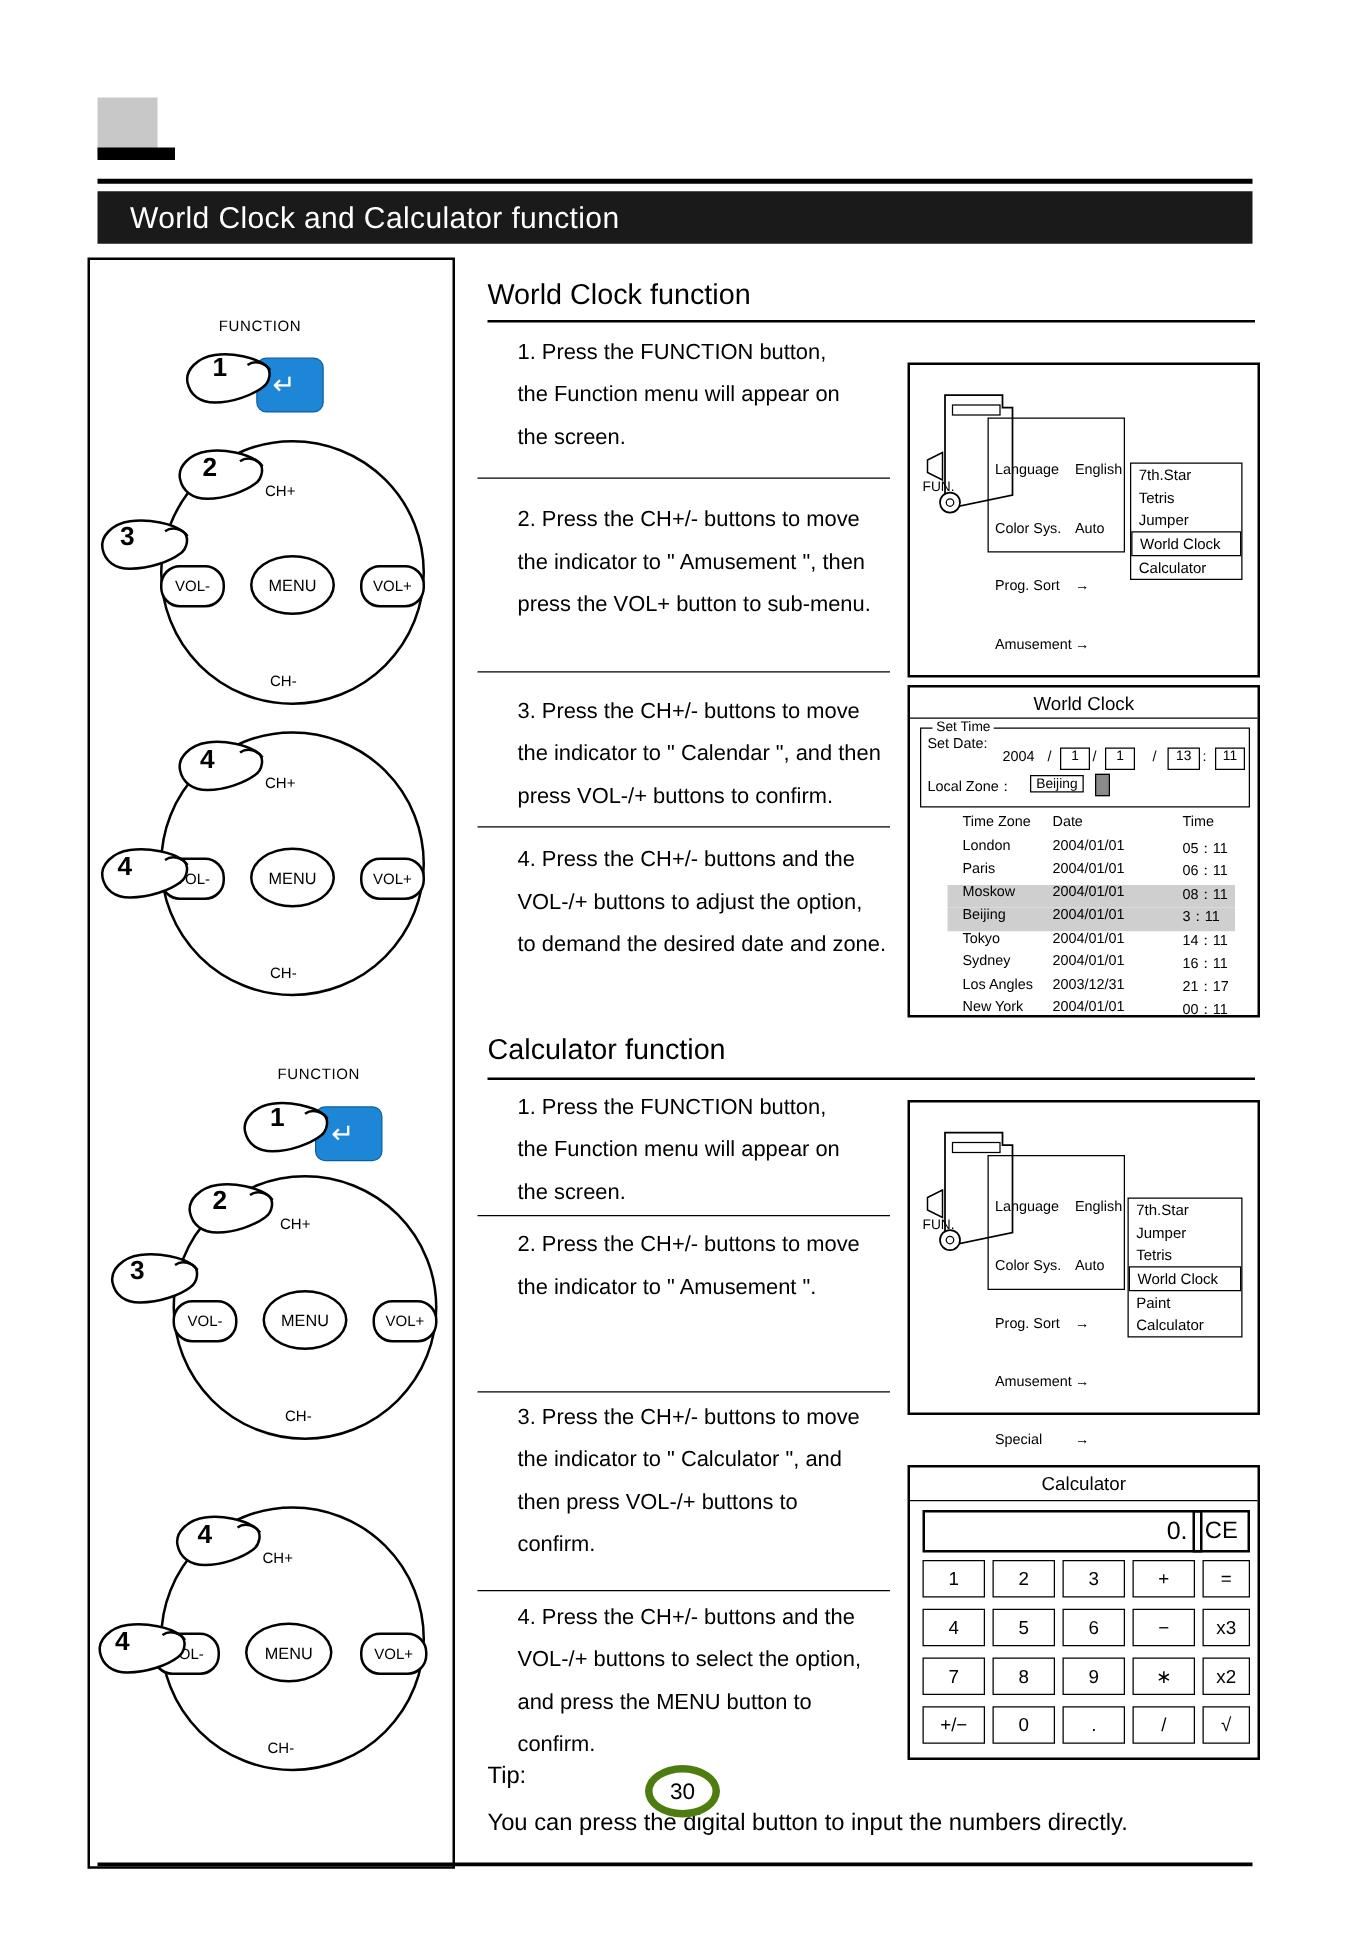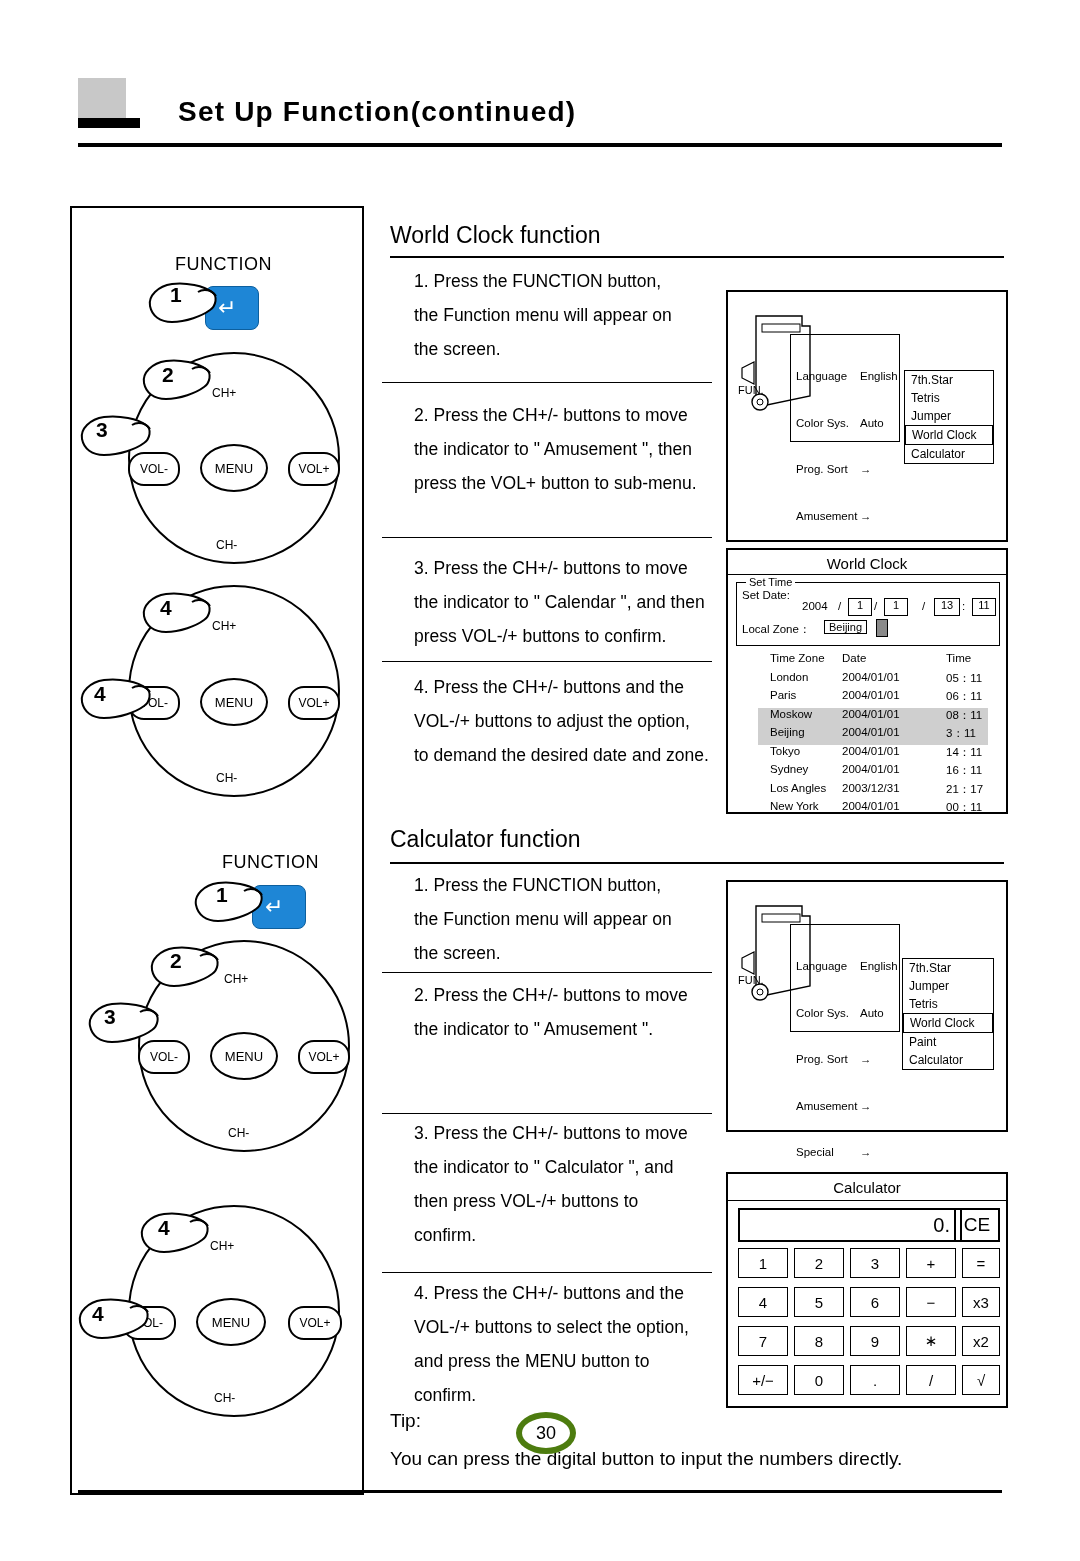--- a/index.html
+++ b/index.html
@@ -26,21 +26,21 @@
 
   
   .left-box{position:absolute;left:70px;top:206px;width:290px;height:1285px;border:2px solid #000;}
   .ring{position:absolute;border:2px solid #000;border-radius:50%;}
   .ctr{position:absolute;border:2px solid #000;border-radius:50%;display:flex;align-items:center;justify-content:center;font-size:13px;}
   .pill{position:absolute;border:2px solid #000;border-radius:16px;display:flex;align-items:center;justify-content:center;font-size:12px;background:#fff;}
   .lbl{position:absolute;font-size:12px;}
   .hand{position:absolute;}
   .hand svg{display:block;}
   .num{position:absolute;font-size:21px;font-weight:bold;}
-  .fn-label{position:absolute;font-size:18px;letter-spacing:.5px;}
+  .fn-label{position:absolute;font-size:12px;letter-spacing:.5px;}
   .fnbtn{position:absolute;width:52px;height:42px;border-radius:8px;background:#1e86d6;border:1px solid #0c5f9e;}
   .fnbtn .arr{position:absolute;left:12px;top:8px;font-size:22px;color:#fff;}
 
   
   .h2{position:absolute;font-size:23px;}
   .h2line{position:absolute;height:2px;background:#000;}
   .para{position:absolute;font-size:17.5px;line-height:34px;white-space:pre-line;margin-left:32px;}
   .hr{position:absolute;height:1px;background:#000;}
 
   
@@ -76,22 +76,24 @@
   .botline{position:absolute;left:78px;top:1490px;width:924px;height:3px;background:#000;}
   .tip{position:absolute;font-size:19px;}
 </style>
 </head>
 <body>
 
 <div class="page">
 
   <div class="hdr-square"></div>
   <div class="hdr-bar"></div>
-  <div class="hdr-title">Set Up Function(continued)</div>
   <div class="hdr-rule"></div>
+  <div class="sec-bar">
+    <span>World Clock and Calculator function</span>
+  </div>
 
   <div class="left-box"></div>
 
   <div class="fn-label" style="left:175px;top:254px;">FUNCTION</div>
   <div class="fnbtn" style="left:205px;top:286px;">
     <span class="arr">↵</span>
   </div>
   <div class="hand" style="left:146px;top:278px;">
     <svg width="76" height="54" viewBox="0 0 76 54">
         <path d="M4 28 C2 18 12 8 26 6 C40 4 58 8 66 14 C72 18 70 28 64 32 C56 38 40 44 26 44 C14 44 6 38 4 28 Z" fill="#fff" stroke="#000" stroke-width="2"></path>

